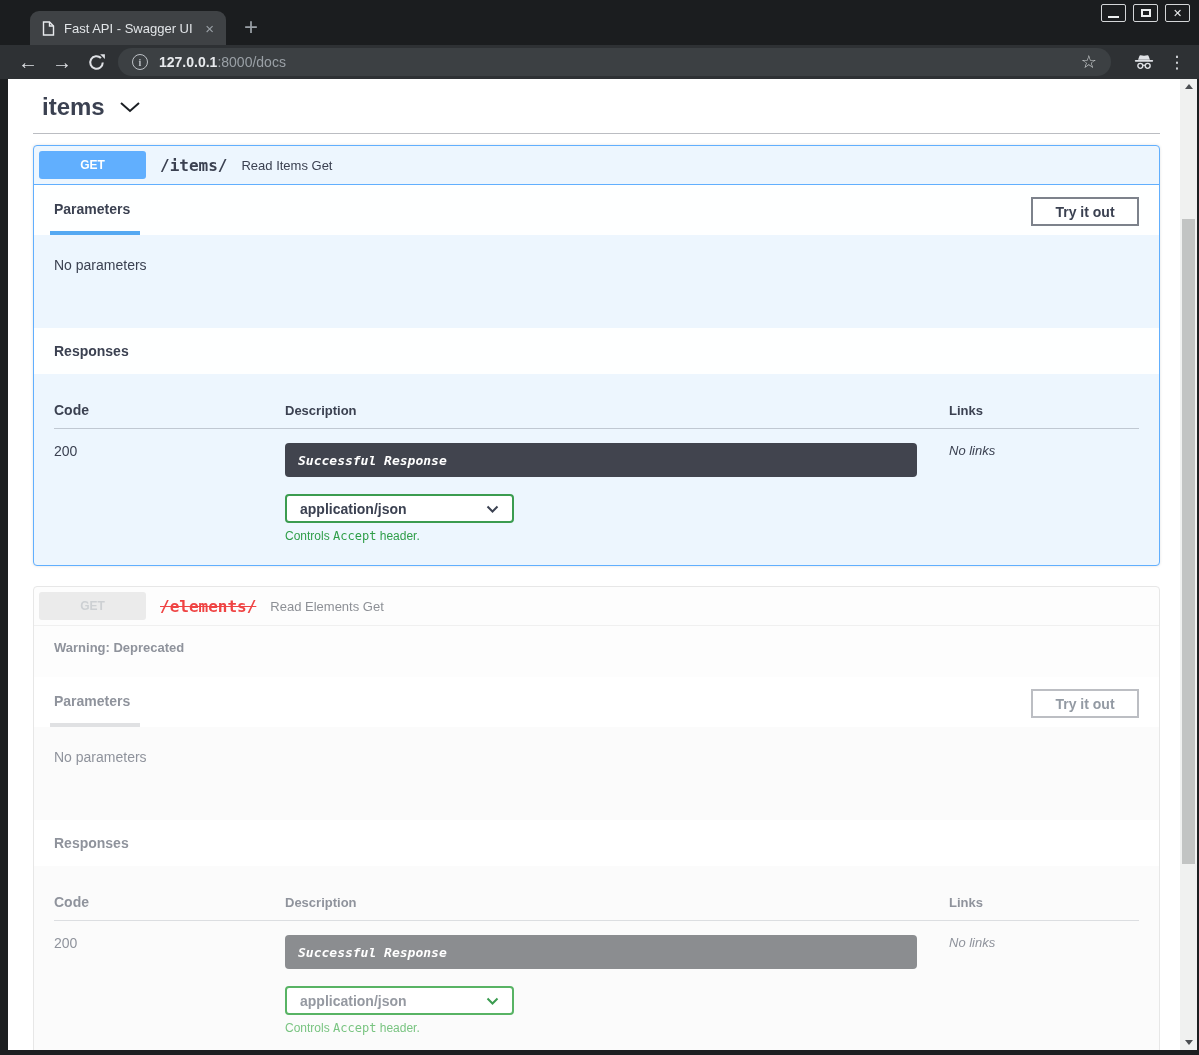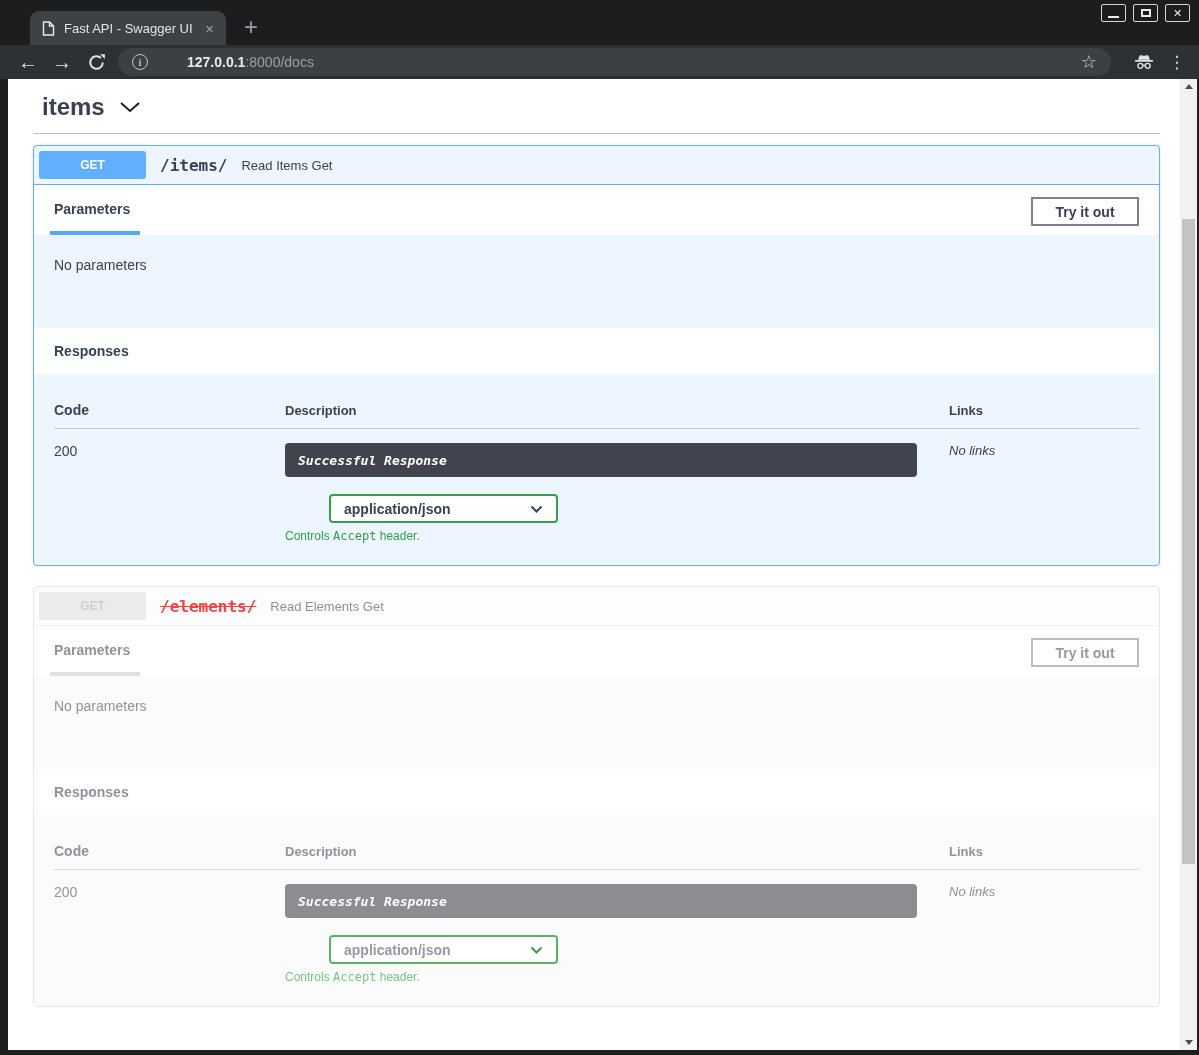--- a/index.html
+++ b/index.html
@@ -20,21 +20,21 @@
   .glyph-min { display:block; width:11px; border-top:2px solid #eceeef; margin-top:7px; }
   .glyph-max { display:block; width:10px; height:8px; border:2px solid #eceeef; }
 
   
   .toolbar { height:34px; background:#2e3134; display:flex; align-items:center; padding:0 12px; gap:2px; }
   .nav-ico { color:#dfe1e5; font-size:20px; width:32px; text-align:center; line-height:30px; }
   .reload-ico { width:32px; display:flex; justify-content:center; align-items:center; }
   .omnibox { flex:1; height:28px; background:#3c4043; border-radius:14px; display:flex; align-items:center; padding:0 14px; gap:11px; margin:0 8px 0 4px; }
   .info-badge { width:16px; height:16px; min-width:16px; border:1.5px solid #bdc1c6; border-radius:50%; color:#bdc1c6; font-size:10px; font-weight:bold; display:flex; align-items:center; justify-content:center; font-family:"Liberation Serif", serif; }
   .url { font-size:14px; color:#9aa0a6; flex:1; white-space:nowrap; }
-  .url .host { color:#e8eaed; font-weight:bold;margin-left:28px; }
+  .url .host { color:#e8eaed; font-weight:bold; }
   .star { color:#cfd2d4; font-size:18px; }
   .incog { display:flex; align-items:center; margin:0 10px 0 12px; }
   .menu-dots { color:#dfe1e5; font-size:17px; width:20px; text-align:center; letter-spacing:0; }
 
   
   .viewport-row { flex:1; display:flex; padding:0 2px 5px 8px; background:#1d1f21; min-height:0; }
   .page { flex:1; background:#ffffff; overflow:hidden; }
   .scrollbar { width:17px; background:#f0f1f0; display:flex; flex-direction:column; align-items:center; }
   .sb-arrow { height:15px; width:17px; display:flex; align-items:center; justify-content:center; }
   .tri-up { width:0; height:0; border-left:4px solid transparent; border-right:4px solid transparent; border-bottom:5px solid #4c4f52; }
@@ -83,21 +83,21 @@
   .tbl-head { display:flex; align-items:flex-end; padding:8px 0 10px; border-bottom:1px solid rgba(59,65,81,.25); font-weight:bold; color:#3b4151; }
   .deprecated .tbl-head { color:#8f939c; border-bottom-color:#dcdee1; }
   .col-code { width:231px; font-size:14px; }
   .col-desc { flex:1; font-size:13px; }
   .col-links { width:190px; font-size:13px; }
   .tbl-row { display:flex; padding-top:14px; color:#3b4151; }
   .deprecated .tbl-row { color:#8f939c; }
   .row-code { font-size:14px; }
   .banner { width:632px; height:34px; border-radius:4px; background:#41444e; color:#fff; display:flex; align-items:center; padding:0 13px; font-family:"DejaVu Sans Mono", monospace; font-style:italic; font-weight:bold; font-size:13px; }
   .deprecated .banner { background:#8b8d90; }
-  .media-select { margin-top:17px; width:229px; height:29px; border:2px solid #3b9c50; border-radius:4px; background:#fff; display:flex; align-items:center; justify-content:space-between; padding:0 13px; font-size:14px; font-weight:bold; color:#3b4151;margin-left:44px; }
+  .media-select { margin-top:17px; width:229px; height:29px; border:2px solid #3b9c50; border-radius:4px; background:#fff; display:flex; align-items:center; justify-content:space-between; padding:0 13px; font-size:14px; font-weight:bold; color:#3b4151; }
   .deprecated .media-select { border-color:#58b364; color:#9599a1; }
   .hint { margin-top:6px; font-size:12px; color:#2f9e49; }
   .hint .mono { font-family:"DejaVu Sans Mono", monospace; }
   .deprecated .hint { color:#79c481; }
   .no-links { font-style:italic; font-size:13px; }
 </style>
 </head>
 <body>
 
 <div class="window">
@@ -209,20 +209,21 @@
             </div>
           </div>
         </div>
 
         <div class="opblock deprecated">
           <div class="op-summary">
             <span class="method-badge">GET</span>
             <span class="op-path">/elements/</span>
             <span class="op-desc">Read Elements Get</span>
           </div>
+          <div class="warning-row">Warning: Deprecated</div>
           <div class="sect-header">
             <div class="tab-item">
               <span>Parameters</span>
               <i class="tab-underline"></i>
             </div>
             <div class="try-btn">Try it out</div>
           </div>
           <div class="params-body">
             <span>No parameters</span>
           </div>

